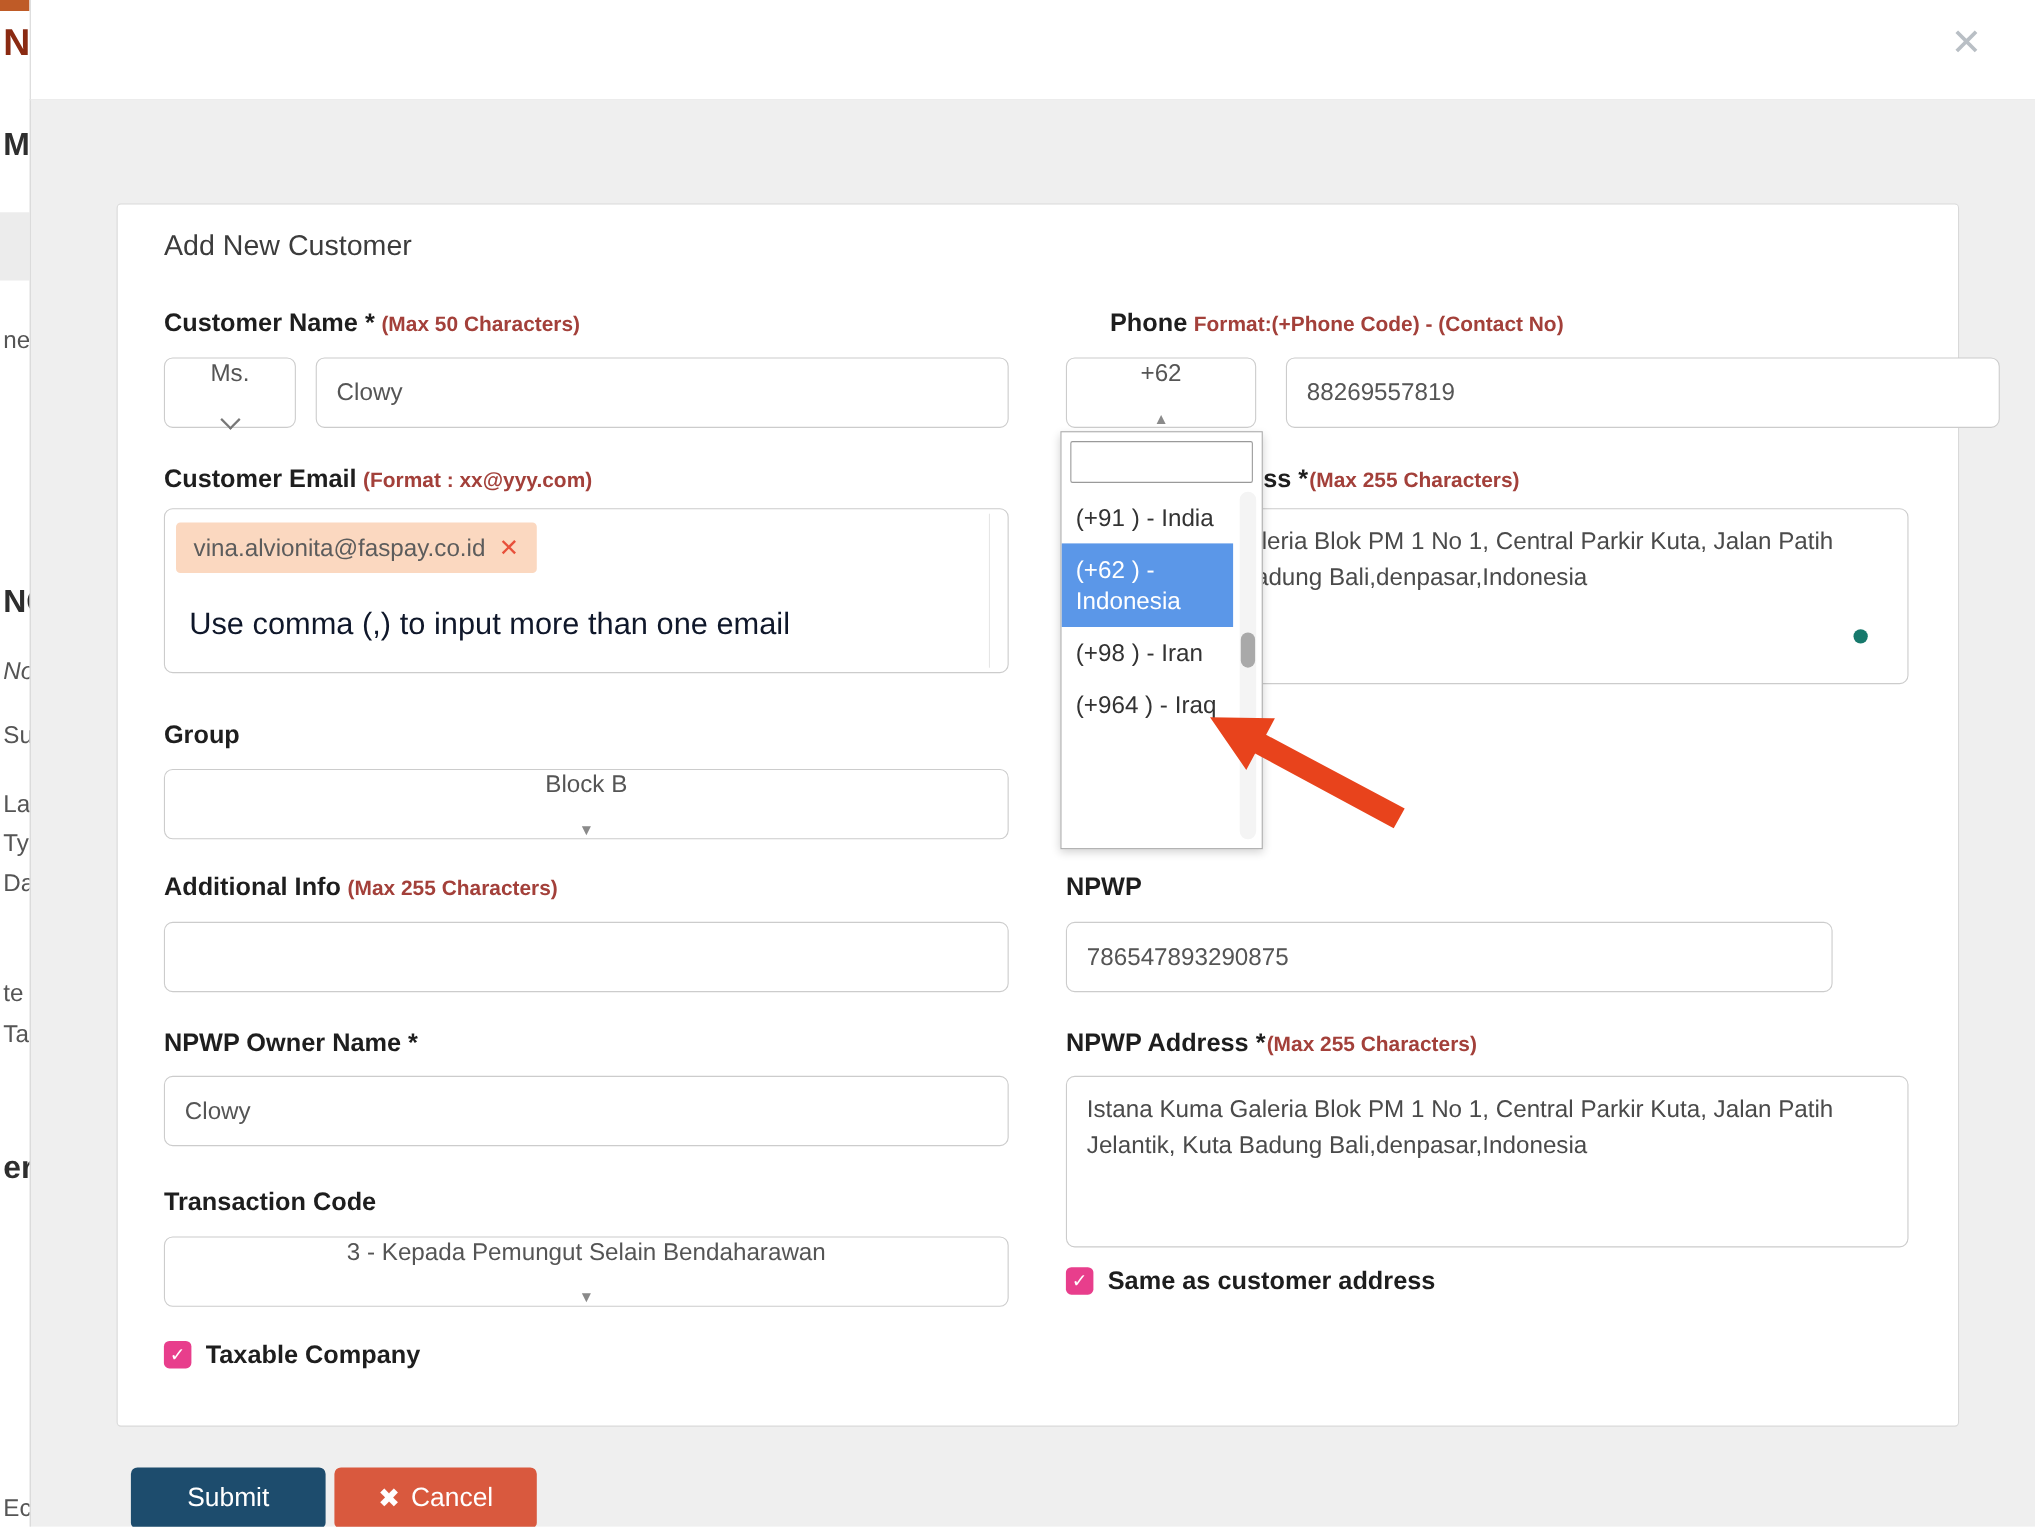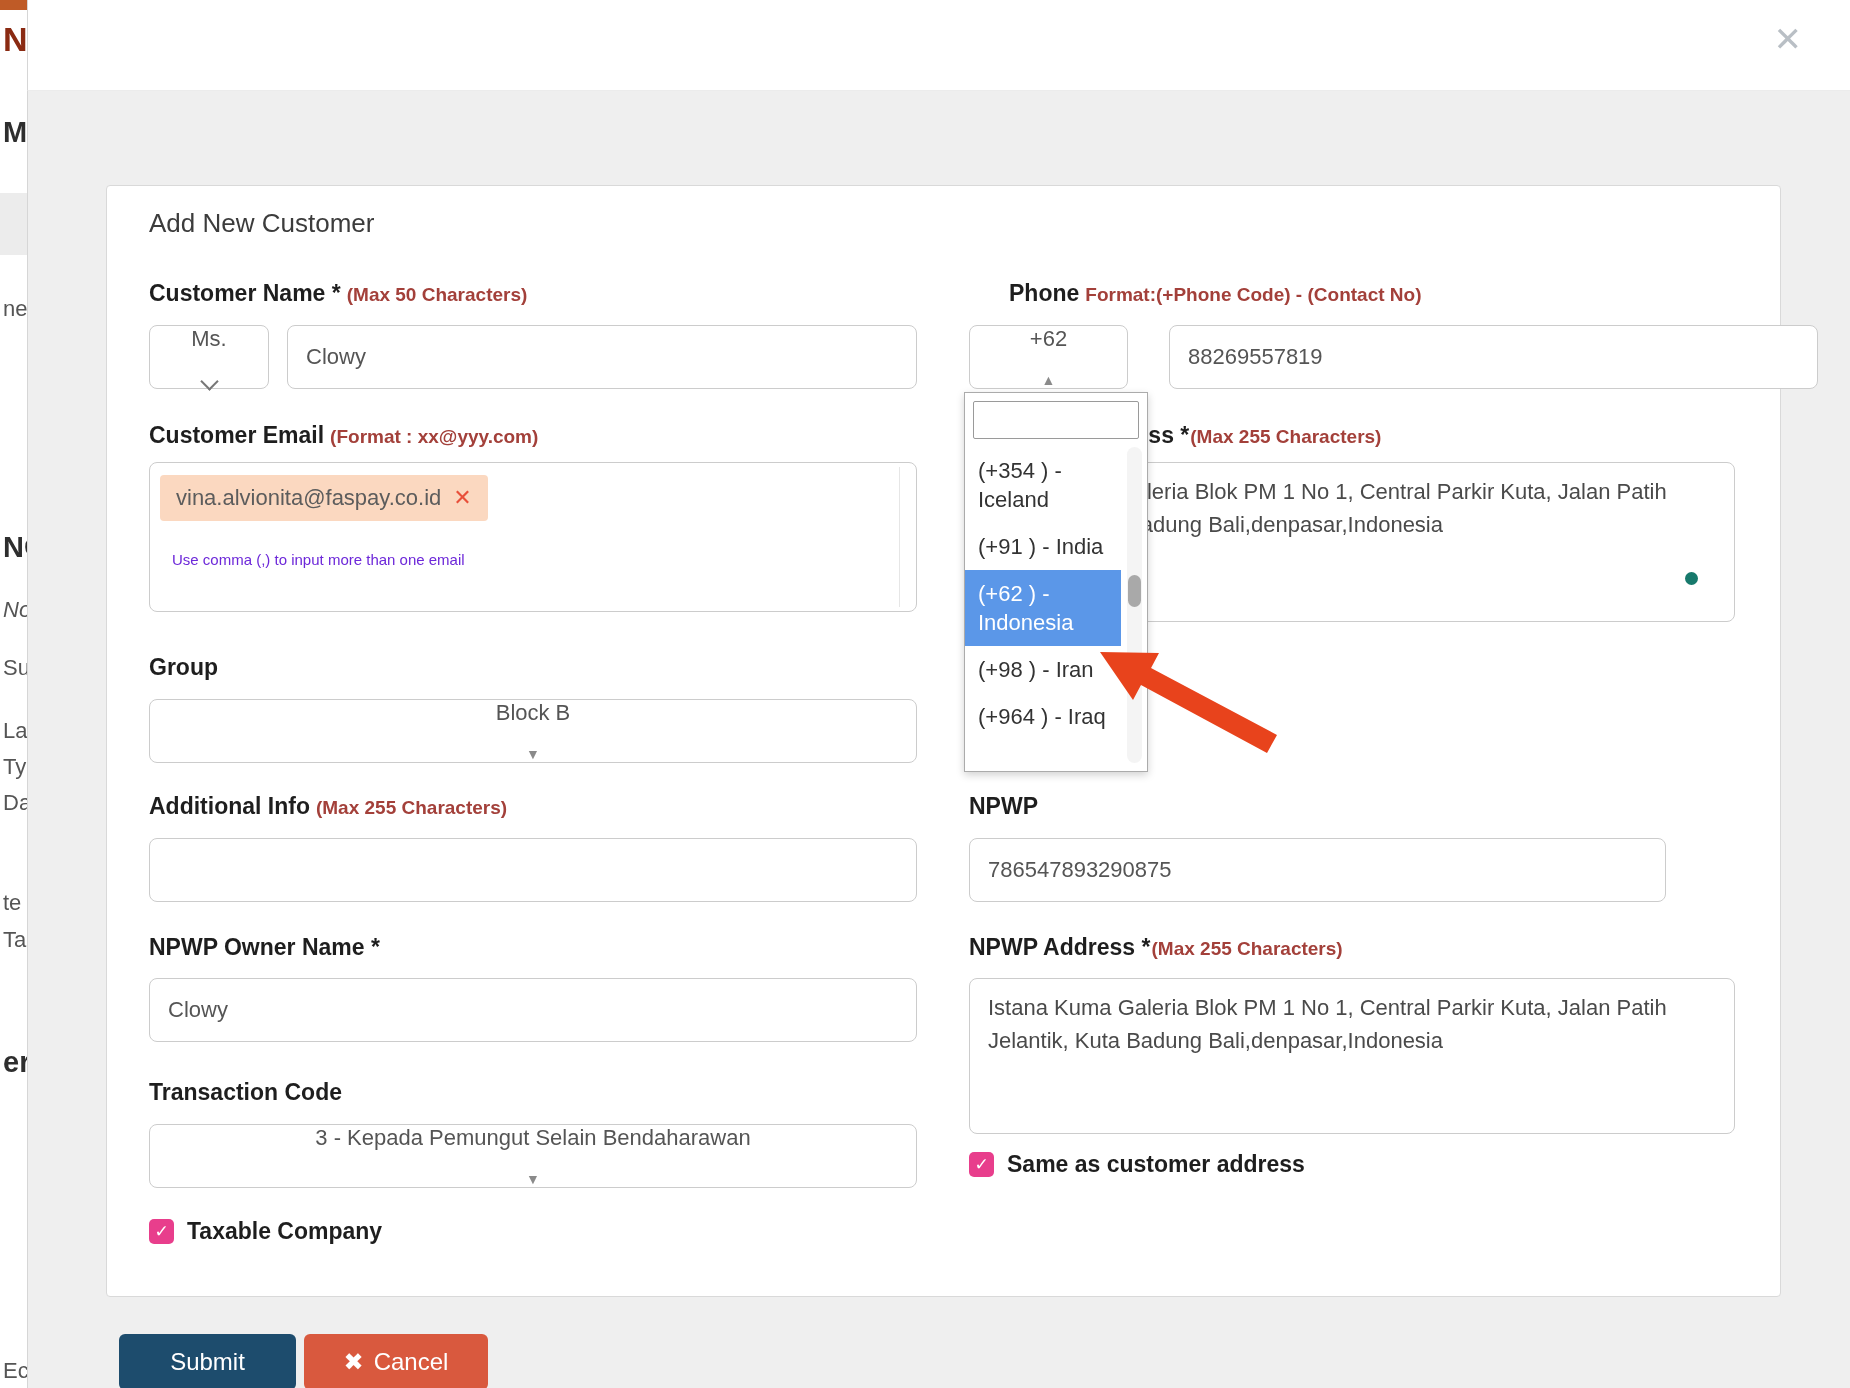--- a/index.html
+++ b/index.html
@@ -34,21 +34,21 @@
           font-size:22px;color:#555;cursor:pointer;}
   .caret{color:#8a8a8a;font-size:14px;}
   .chev{width:11px;height:11px;border-right:2px solid #777;border-bottom:2px solid #777;
         transform:rotate(45deg);margin-top:-6px;}
 
   .email-box{overflow:hidden;}
   .email-divider{position:absolute;right:16px;top:4px;bottom:4px;width:1px;background:#e6e6e6;}
   .tag{position:absolute;left:10px;top:12px;background:#fbd8c0;border-radius:4px;padding:10px 16px;
        font-size:22px;color:#5c5c5c;display:flex;gap:12px;align-items:center;}
   .tag-x{color:#e8503a;font-weight:bold;font-size:22px;cursor:pointer;}
-  .email-ph{position:absolute;left:22px;top:88px;font-size:15px;color:#6d28d9;}
+  .email-ph{position:absolute;left:22px;top:88px;font-size:28px;color:#0f172a;}
 
   .tarea{position:absolute;background:#fff;border:1px solid #ccc;border-radius:8px;box-sizing:border-box;
          padding:12px 18px;font-size:22px;color:#4a4a4a;line-height:1.5;}
   .dot{position:absolute;width:13px;height:13px;border-radius:50%;background:#17796c;}
 
   .checkrow{position:absolute;display:flex;align-items:center;gap:13px;}
   .cbx{width:25px;height:25px;background:#e83e8c;border-radius:5px;color:#fff;font-size:17px;
        display:flex;align-items:center;justify-content:center;cursor:pointer;flex:0 0 auto;}
   .clabel{font-size:23px;font-weight:bold;color:#1e1e1e;white-space:nowrap;}
 
@@ -150,21 +150,21 @@
     <div class="checkrow" style="left:42px;top:1032px;">
       <span class="cbx">
           <span>✓</span>
         </span>
       <span class="clabel">Taxable Company</span>
     </div>
 
     <div class="lbl" style="left:862px;top:94px;margin-left:40px;">
       <span>Phone</span><span class="hint">Format:(+Phone Code) - (Contact No)</span>
     </div>
-    <div class="ctrl selbox" style="left:862px;top:139px;width:159px;height:64px;">
+    <div class="ctrl selbox" style="left:862px;top:139px;width:173px;height:64px;">
       <span>+62</span>
       <span class="caret">▲</span>
     </div>
     <input class="ctrl" style="left: 1062px; top: 139px; width: 649px; height: 64px;" value="88269557819">
 
     <div class="lbl" style="left:862px;top:236px;z-index:1;">
       <span>Customer Address *</span><span class="hint tight">(Max 255 Characters)</span>
     </div>
     <div class="tarea" style="left:862px;top:276px;width:766px;height:160px;">Istana Kuma Galeria Blok PM 1 No 1, Central Parkir Kuta, Jalan Patih Jelantik, Kuta Badung Bali,denpasar,Indonesia</div>
     <div class="dot" style="left:1578px;top:386px;"></div>
@@ -182,21 +182,20 @@
     <div class="checkrow" style="left:862px;top:965px;">
       <span class="cbx">
           <span>✓</span>
         </span>
       <span class="clabel">Same as customer address</span>
     </div>
 
     <div class="dd">
       <input class="dd-search" value="" style="">
       <div class="dd-list">
-        <div class="dd-item">(+354 ) - Iceland</div>
         <div class="dd-item">(+91 ) - India</div>
         <div class="dd-item selected">(+62 ) - Indonesia</div>
         <div class="dd-item">(+98 ) - Iran</div>
         <div class="dd-item">(+964 ) - Iraq</div>
       </div>
       <div class="dd-scroll">
         <div class="dd-thumb"></div>
       </div>
     </div>
   </div>

